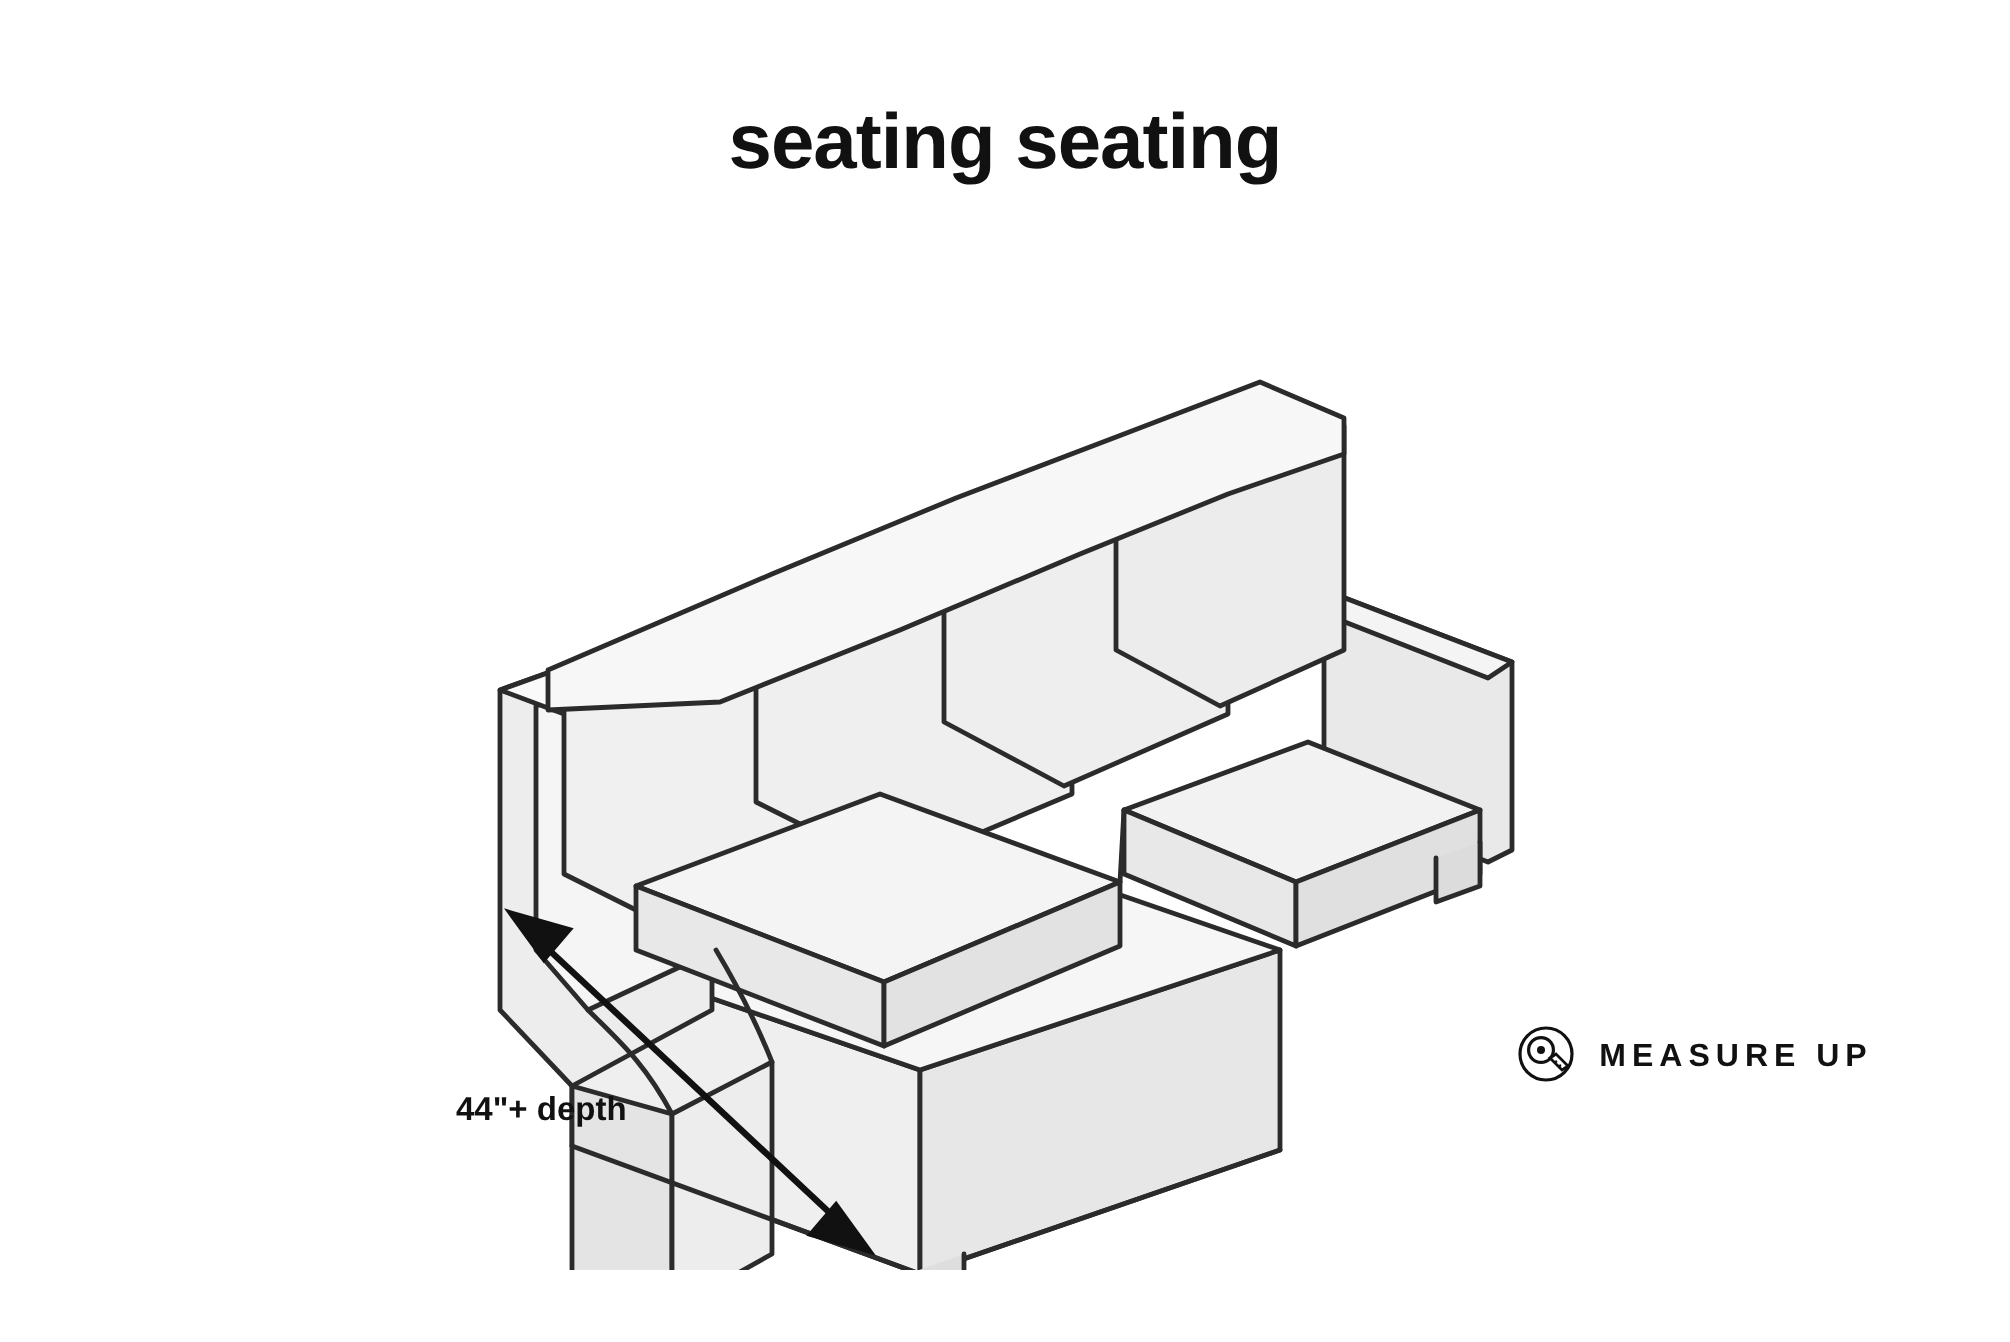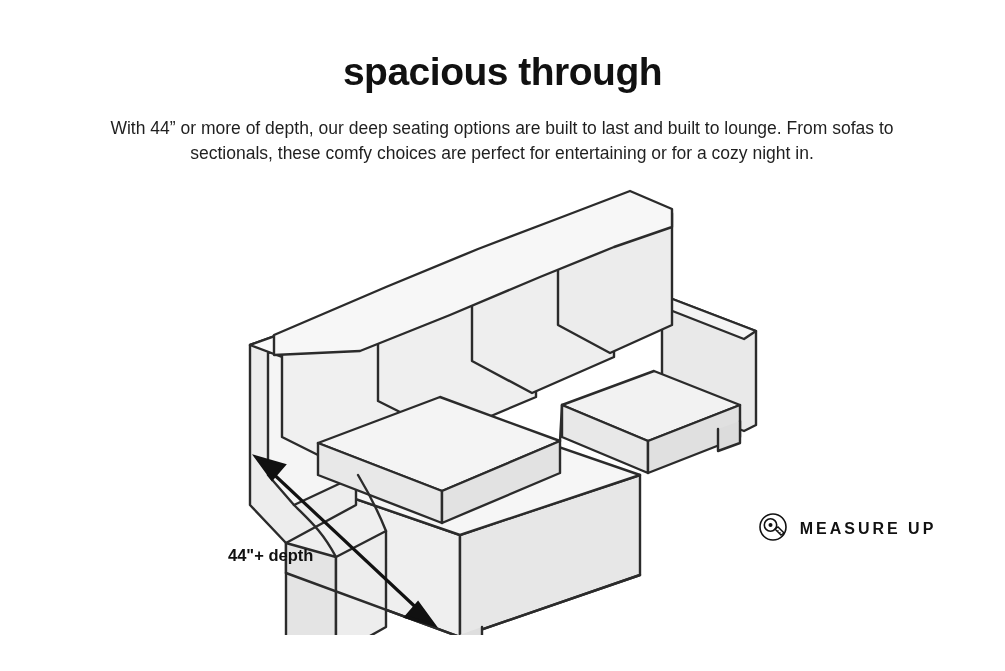--- a/index.html
+++ b/index.html
@@ -82,23 +82,22 @@
     font-size: 14.5px;
     line-height: 19px;
     color: #222222;
   }
 </style>
 </head>
 <body>
 
 <div class="page">
 
-  <div class="headline">spacious through</div>
+  <div class="headline">seating seating</div>
 
-  <div class="subcopy">With 44” or more of depth, our deep seating options are built to last and built to lounge. From sofas to sectionals, these comfy choices are perfect for entertaining or for a cozy night in.</div>
 
   <div class="illustration">
     <svg viewBox="0 0 600 460" width="600" height="460" xmlns="http://www.w3.org/2000/svg">
       <g fill="none" stroke="#2b2b2b" stroke-width="2.4" stroke-linejoin="round" stroke-linecap="round">
 
         <path d="M462 128 L540 160 L540 250 L462 222 Z" fill="#ececec"></path>
 
         <path d="M452 120 L546 156 L546 250 L534 256 L452 224 Z" fill="#e9e9e9"></path>
 
         <path d="M452 120 L546 156 L534 164 L442 128 Z" fill="#f4f4f4"></path>

